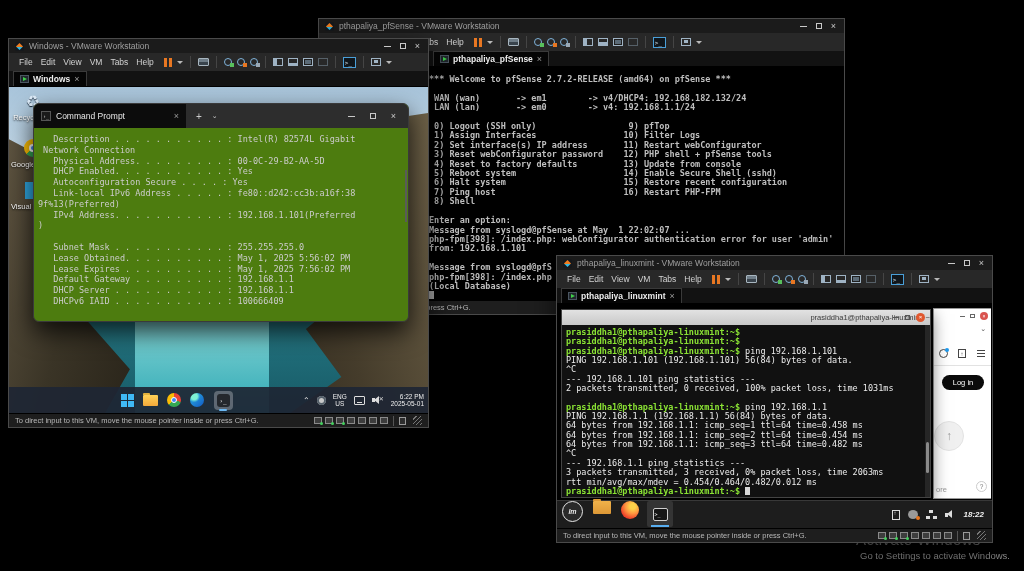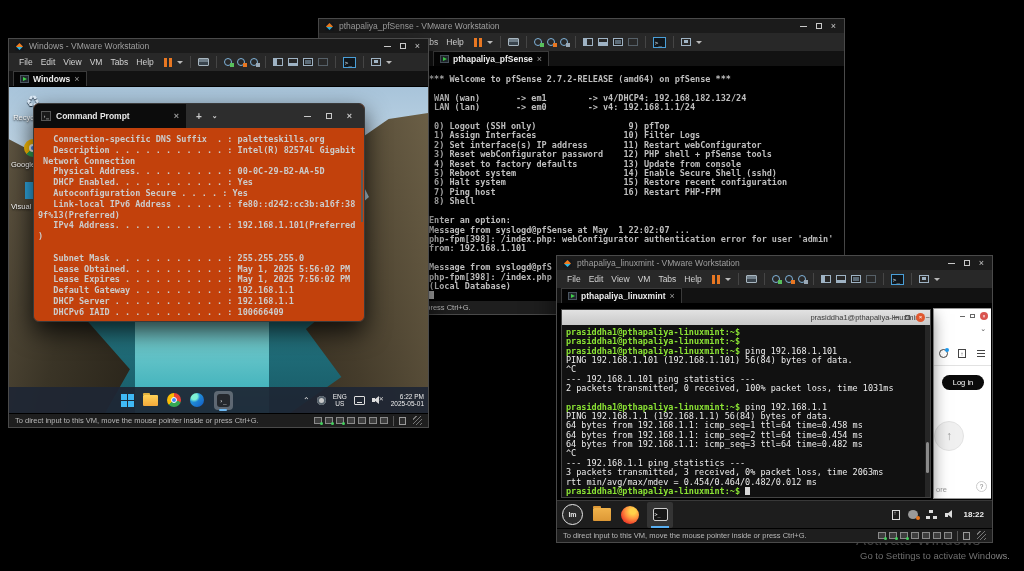--- a/index.html
+++ b/index.html
@@ -90,22 +90,22 @@
 
   .dicon{position:absolute;left:2px;width:44px;text-align:center;}
   .dicon .lbl{font-size:7.5px;color:#fff;text-shadow:0 1px 2px rgba(0,0,0,.9);margin-top:1px;white-space:nowrap;}
   .ic{width:22px;height:22px;margin:0 auto;display:flex;align-items:center;justify-content:center;}
   .ic-recycle{font-size:16px;color:#dfeefb;text-shadow:0 1px 1px #123;}
   .ic-chrome{width:18px;height:18px;border-radius:50%;background:conic-gradient(#e94335 0 30%,#34a853 30% 63%,#fbbc04 63% 100%);position:relative;}
   .ic-chrome::after{content:"";position:absolute;left:5px;top:5px;width:8px;height:8px;border-radius:50%;background:#4285f4;border:2px solid #fff;box-sizing:border-box;}
   .ic-vscode{width:17px;height:17px;background:#2fa7e0;clip-path:polygon(68% 0,100% 14%,100% 86%,68% 100%,18% 62%,4% 74%,0 68%,12% 50%,0 32%,4 26%,18% 38%);}
 
   
-  .cmdwin{position:absolute;left:24px;top:16px;width:332px;height:219px;background:#c2410c;border-radius:6px;
-       border:1px solid #3a3a3a;box-shadow:0 10px 24px rgba(0,0,0,.75);display:flex;flex-direction:column;overflow:hidden;font-weight:bold;}
+  .cmdwin{position:absolute;left:24px;top:16px;width:376px;height:219px;background:#4d7c0f;border-radius:6px;
+       border:1px solid #3a3a3a;box-shadow:0 10px 24px rgba(0,0,0,.75);display:flex;flex-direction:column;overflow:hidden;}
   .cmd-titlebar{height:24px;background:#2d2d2d;display:flex;align-items:center;flex:none;}
   .cmd-tab{width:152px;height:100%;background:#0c0c0c;display:flex;align-items:center;gap:5px;padding:0 7px;}
   .cmd-tab-icon{width:10px;height:10px;background:#1a1a1a;border:1px solid #555;color:#ddd;font-size:5px;
        font-family:"DejaVu Sans Mono",monospace;display:flex;align-items:center;justify-content:center;flex:none;}
   .cmd-tab-icon::after{content:"›_";}
   .cmd-tab-label{font-size:8.5px;color:#e8e8e8;white-space:nowrap;}
   .cmd-tab-x{margin-left:auto;color:#999;font-size:9px;}
   .cmd-new{color:#ccc;font-size:10px;margin-left:10px;}
   .cmd-new::after{content:"+";}
   .cmd-dd{color:#ccc;font-size:7px;margin-left:10px;}
@@ -175,21 +175,21 @@
   .b-div{position:absolute;top:56px;left:0;right:0;border-top:1px solid #e2e2e2;}
   .b-login{position:absolute;top:66px;left:8px;width:42px;height:15px;background:#0a0a0a;border-radius:9px;
        color:#fff;font-size:7.5px;display:flex;align-items:center;justify-content:center;}
   .b-upcircle{position:absolute;top:112px;left:0;width:30px;height:30px;border-radius:50%;background:#f0f0f0;
        border:1px solid #e3e3e3;color:#9a9a9a;font-size:12px;display:flex;align-items:center;justify-content:center;}
   .b-ore{position:absolute;top:176px;left:2px;font-size:7.5px;color:#999;}
   .b-q{position:absolute;top:172px;right:4px;width:11px;height:11px;border:1px solid #ccc;border-radius:50%;
        color:#777;font-size:6.5px;display:flex;align-items:center;justify-content:center;}
 
   .mpanel{position:absolute;left:0;right:0;bottom:0;height:28px;background:#1d1d1d;border-top:1px solid #383838;
-       display:flex;align-items:center;padding:0 5px;}
+       display:flex;padding:0 5px;font-style:italic;}
   .mp-menu{width:21px;height:21px;border-radius:50%;border:1.5px solid #e8e8e8;background:#2a2a2a;color:#e8e8e8;
        font-size:7px;font-weight:bold;display:flex;align-items:center;justify-content:center;margin-right:10px;}
   .mp-files{width:18px;height:13px;background:linear-gradient(#f0b24a,#dd9836);border-radius:1px;position:relative;margin-right:10px;}
   .mp-files::before{content:"";position:absolute;left:0;top:-2px;width:8px;height:2px;background:#dd9836;border-radius:1px 1px 0 0;}
   .mp-ff{width:18px;height:18px;border-radius:50%;margin-right:8px;
        background:radial-gradient(circle at 65% 30%,#ffd24a 0 16%,#ff9640 42%,#f0422a 72%,#c92c28);}
   .mp-term{width:26px;height:26px;background:#343434;border-radius:2px;position:relative;display:flex;align-items:center;justify-content:center;}
   .mp-term::after{content:"";position:absolute;bottom:0;left:4px;right:4px;height:2px;background:#58aef0;}
   .mp-termico{width:15px;height:13px;background:#161616;border:1px solid #cfcfcf;border-radius:2px;color:#fff;
        font-size:5px;font-family:"DejaVu Sans Mono",monospace;line-height:11px;padding-left:1px;}
@@ -361,21 +361,20 @@
           <span class="cmd-new"></span>
           <span class="cmd-dd"></span>
           <span class="cmd-ctrls">
             <span class="wc-min"></span>
             <span class="wc-max"></span>
             <span class="wc-close">×</span>
           </span>
         </div>
         <div class="cmd-body" id="cmd-body">
           <div class="cmd-scroll"></div>
-        <div class="cline">   Connection-specific DNS Suffix  . : paletteskills.org</div>
             <div class="cline">   Description . . . . . . . . . . . : Intel(R) 82574L Gigabit</div>
             <div class="cline"> Network Connection</div>
             <div class="cline">   Physical Address. . . . . . . . . : 00-0C-29-B2-AA-5D</div>
             <div class="cline">   DHCP Enabled. . . . . . . . . . . : Yes</div>
             <div class="cline">   Autoconfiguration Secure . . . . : Yes</div>
             <div class="cline">   Link-local IPv6 Address . . . . . : fe80::d242:cc3b:a16f:38</div>
             <div class="cline">9f%13(Preferred)</div>
             <div class="cline">   IPv4 Address. . . . . . . . . . . : 192.168.1.101(Preferred</div>
             <div class="cline">)</div>
             <div class="cline"> </div>

